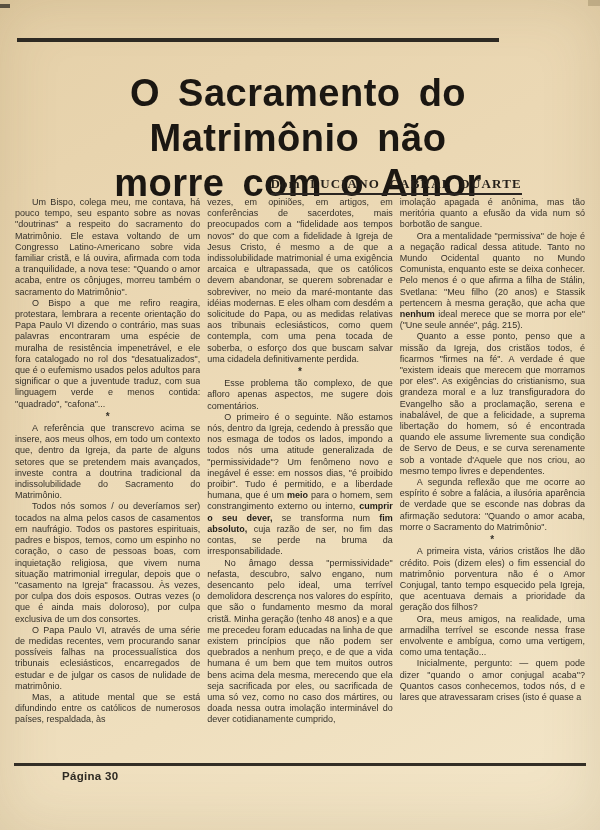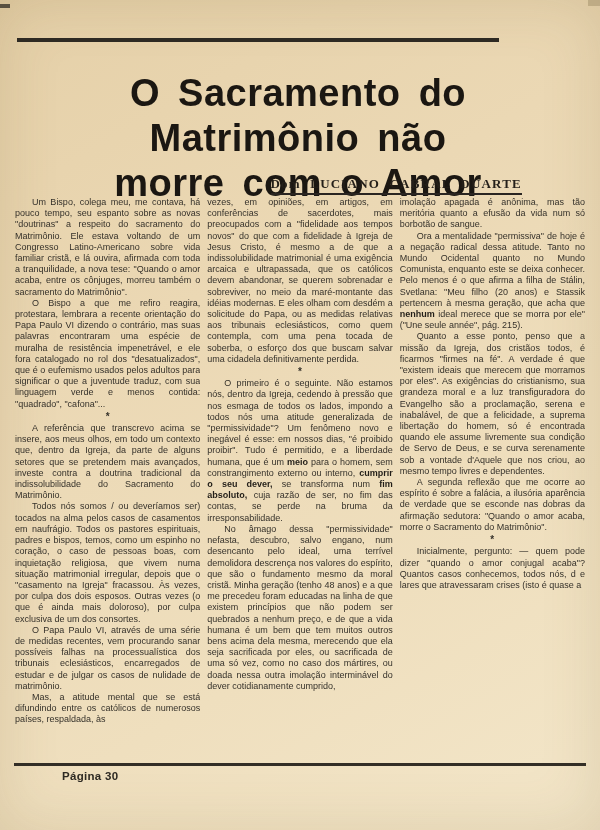--- a/index.html
+++ b/index.html
@@ -106,29 +106,32 @@
         <p class="para">O Bispo a que me refiro reagira, protestara, lembrara a recente orientação do Papa Paulo VI dizendo o contrário, mas suas palavras encontraram uma espécie de muralha de resistência impenetrável, e ele fora catalogado no rol dos "desatualizados", que é o eufemismo usados pelos adultos para significar o que a juventude traduz, com sua linguagem verde e menos contida: "quadrado", "cafona"...</p>
         <p class="sep">*</p>
         <p class="para">A referência que transcrevo acima se insere, aos meus olhos, em todo um contexto que, dentro da Igreja, da parte de alguns setores que se pretendem mais avançados, investe contra a doutrina tradicional da indissolubilidade do Sacramento do Matrimônio.</p>
         <p class="para">Todos nós somos / ou deveríamos ser) tocados na alma pelos casos de casamentos em naufrágio. Todos os pastores espirituais, padres e bispos, temos, como um espinho no coração, o caso de pessoas boas, com inquietação religiosa, que vivem numa situação matrimonial irregular, depois que o "casamento na Igreja" fracassou. Às vezes, por culpa dos dois esposos. Outras vezes (o que é ainda mais doloroso), por culpa exclusiva de um dos consortes.</p>
         <p class="para">O Papa Paulo VI, através de uma série de medidas recentes, vem procurando sanar possíveis falhas na processualística dos tribunais eclesiásticos, encarregados de estudar e de julgar os casos de nulidade de matrimônio.</p>
         <p class="para">Mas, a atitude mental que se está difundindo entre os católicos de numerosos países, respaldada, às</p>
       </div>
     <div class="column">
         <p class="para no-indent">vezes, em opiniões, em artigos, em conferências de sacerdotes, mais preocupados com a "fidelidade aos tempos novos" do que com a fidelidade à Igreja de Jesus Cristo, é mesmo a de que a indissolubilidade matrimonial é uma exigência arcaica e ultrapassada, que os católicos devem abandonar, se querem sobrenadar e sobreviver, no meio da maré-montante das idéias modernas. E eles olham com desdém a solicitude do Papa, ou as medidas relativas aos tribunais eclesiásticos, como quem contempla, com uma pena tocada de soberba, o esforço dos que buscam salvar uma cidadela definitivamente perdida.</p>
         <p class="sep">*</p>
+        <p class="para">Esse problema tão complexo, de que afloro apenas aspectos, me sugere dois comentários.</p>
         <p class="para">O primeiro é o seguinte. Não estamos nós, dentro da Igreja, cedendo à pressão que nos esmaga de todos os lados, impondo a todos nós uma atitude generalizada de "permissividade"? Um fenômeno novo e inegável é esse: em nossos dias, "é proibido proibir". Tudo é permitido, e a liberdade humana, que é um <b>meio</b> para o homem, sem constrangimento externo ou interno, <b>cumprir o seu dever,</b> se transforma num <b>fim absoluto,</b> cuja razão de ser, no fim das contas, se perde na bruma da irresponsabilidade.</p>
         <p class="para">No âmago dessa "permissividade" nefasta, descubro, salvo engano, num desencanto pelo ideal, uma terrível demolidora descrença nos valores do espírito, que são o fundamento mesmo da moral cristã. Minha geração (tenho 48 anos) e a que me precedeu foram educadas na linha de que existem princípios que não podem ser quebrados a nenhum preço, e de que a vida humana é um bem que tem muitos outros bens acima dela mesma, merecendo que ela seja sacrificada por eles, ou sacrificada de uma só vez, como no caso dos mártires, ou doada nessa outra imolação interminável do dever cotidianamente cumprido,</p>
       </div>
     <div class="column">
         <p class="para no-indent">imolação apagada é anônima, mas tão meritória quanto a efusão da vida num só borbotão de sangue.</p>
         <p class="para">Ora a mentalidade "permissiva" de hoje é a negação radical dessa atitude. Tanto no Mundo Ocidental quanto no Mundo Comunista, enquanto este se deixa conhecer. Pelo menos é o que afirma a filha de Stálin, Svetlana: "Meu filho (20 anos) e Stassik pertencem à mesma geração, que acha que <b>nenhum</b> ideal merece que se morra por ele" ("Une seule année", pág. 215).</p>
         <p class="para">Quanto a esse ponto, penso que a missão da Igreja, dos cristãos todos, é ficarmos "firmes na fé". A verdade é que "existem ideais que merecem que morramos por eles". As exigências do cristianismo, sua grandeza moral e a luz transfiguradora do Evangelho são a proclamação, serena e inabalável, de que a felicidade, a suprema libertação do homem, só é encontrada quando ele assume livremente sua condição de Servo de Deus, e se curva serenamente sob a vontade d'Aquele que nos criou, ao mesmo tempo livres e dependentes.</p>
         <p class="para">A segunda reflexão que me ocorre ao espírito é sobre a falácia, a ilusória aparência de verdade que se esconde nas dobras da afirmação sedutora: "Quando o amor acaba, morre o Sacramento do Matrimônio".</p>
         <p class="sep">*</p>
+        <p class="para">A primeira vista, vários cristãos lhe dão crédito. Pois (dizem eles) o fim essencial do matrimônio porventura não é o Amor Conjugal, tanto tempo esquecido pela Igreja, que acentuava demais a prioridade da geração dos filhos?</p>
+        <p class="para">Ora, meus amigos, na realidade, uma armadilha terrível se esconde nessa frase envolvente e ambígua, como uma vertigem, como uma tentação...</p>
         <p class="para">Inicialmente, pergunto: — quem pode dizer "quando o amor conjugal acaba"? Quantos casos conhecemos, todos nós, d e lares que atravessaram crises (isto é quase a</p>
       </div>
   </div>
 
   <div class="bottom-rule"></div>
   <div class="page-number">Página 30</div>
 
 </div>
 
 </body></html>

